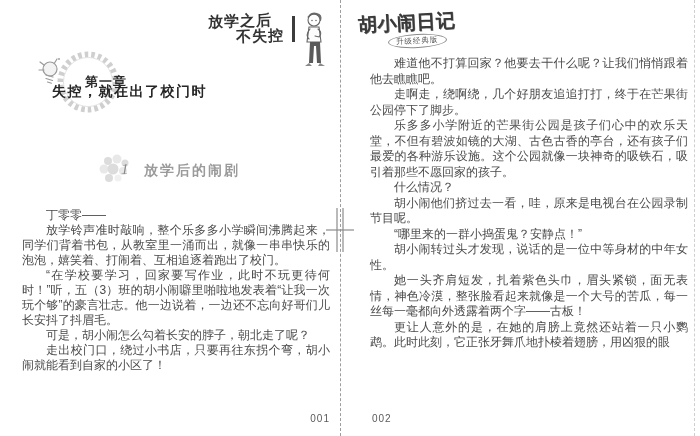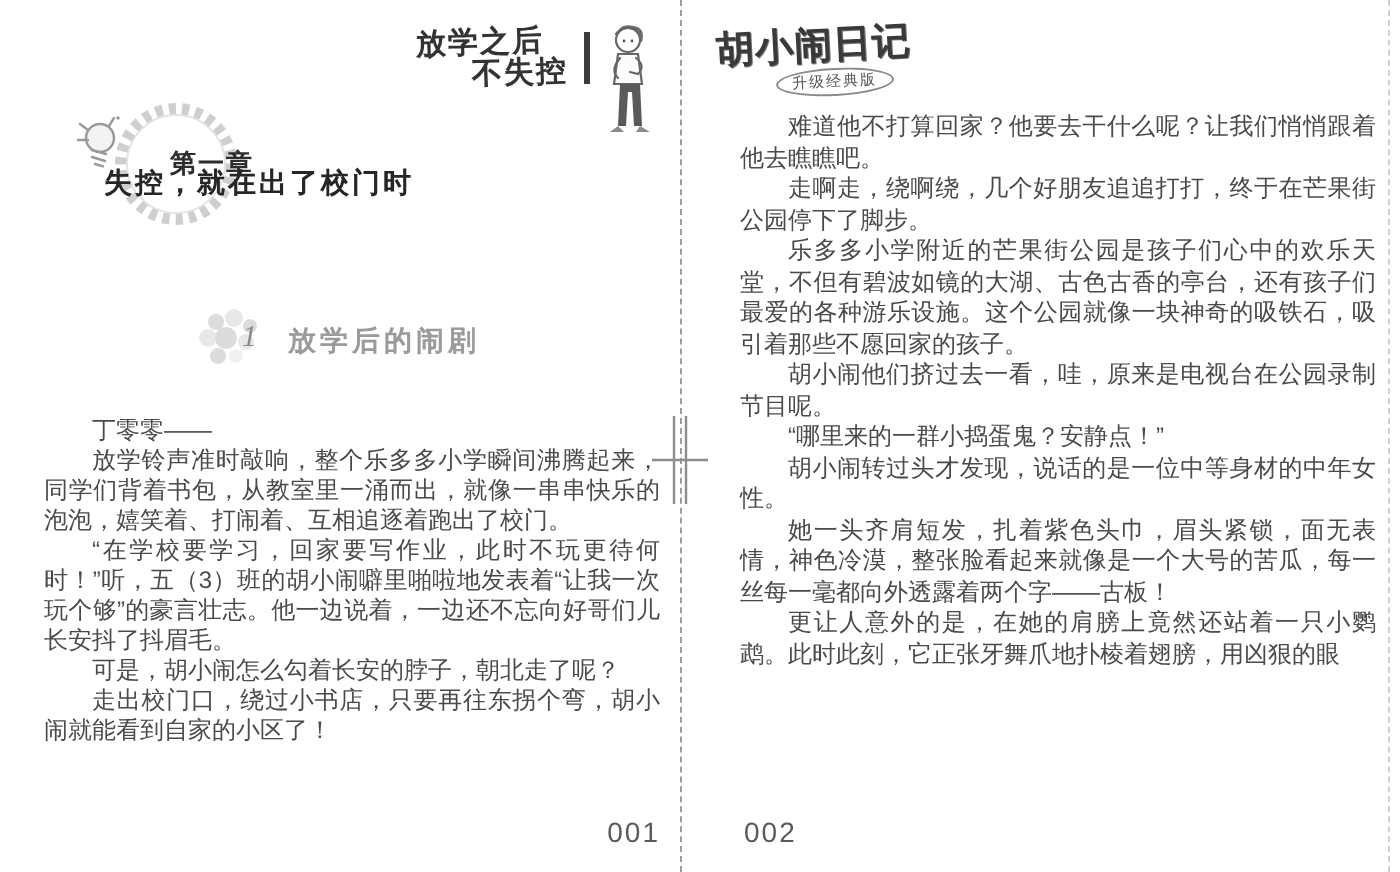--- a/index.html
+++ b/index.html
@@ -51,21 +51,21 @@
 
   
   .rp-logo{position:absolute;left:0px;top:10px;width:120px;height:44px;}
   .rp-logo-title{position:absolute;left:0;top:0;font-size:19px;font-weight:bold;color:#3a3a3a;
     letter-spacing:0.5px;transform:rotate(-3deg);text-shadow:0.5px 0.5px 0 #777;}
   .rp-logo-sub{position:absolute;left:30px;top:24px;font-size:7.5px;color:#555;
     border:1px solid #8a8a8a;border-radius:50%;padding:1px 7px;transform:rotate(-3deg);
     letter-spacing:1px;white-space:nowrap;}
 
   
-  .page-num{position:absolute;bottom:12px;font-size:14px;color:#5a5a5a;letter-spacing:1px;}
+  .page-num{position:absolute;bottom:12px;font-size:10px;color:#5a5a5a;letter-spacing:1px;}
   .pn-left{right:10px;}
   .pn-right{left:14px;}
 </style>
 </head>
 <body>
 
 <div class="sheet">
 
   <div class="fold-line"></div>
   <div class="edge-line"></div>
@@ -159,20 +159,21 @@
 
     <div class="rp-logo">
       <div class="rp-logo-title">胡小闹日记</div>
       <div class="rp-logo-sub">升级经典版</div>
     </div>
 
     <div class="body-text rp-body">
       <p>难道他不打算回家？他要去干什么呢？让我们悄悄跟着他去瞧瞧吧。</p>
       <p>走啊走，绕啊绕，几个好朋友追追打打，终于在芒果街公园停下了脚步。</p>
       <p>乐多多小学附近的芒果街公园是孩子们心中的欢乐天堂，不但有碧波如镜的大湖、古色古香的亭台，还有孩子们最爱的各种游乐设施。这个公园就像一块神奇的吸铁石，吸引着那些不愿回家的孩子。</p>
+      <p>什么情况？</p>
       <p>胡小闹他们挤过去一看，哇，原来是电视台在公园录制节目呢。</p>
       <p>“哪里来的一群小捣蛋鬼？安静点！”</p>
       <p>胡小闹转过头才发现，说话的是一位中等身材的中年女性。</p>
       <p>她一头齐肩短发，扎着紫色头巾，眉头紧锁，面无表情，神色冷漠，整张脸看起来就像是一个大号的苦瓜，每一丝每一毫都向外透露着两个字——古板！</p>
       <p>更让人意外的是，在她的肩膀上竟然还站着一只小鹦鹉。此时此刻，它正张牙舞爪地扑棱着翅膀，用凶狠的眼</p>
     </div>
 
     <div class="page-num pn-right">002</div>
   </div>
 

